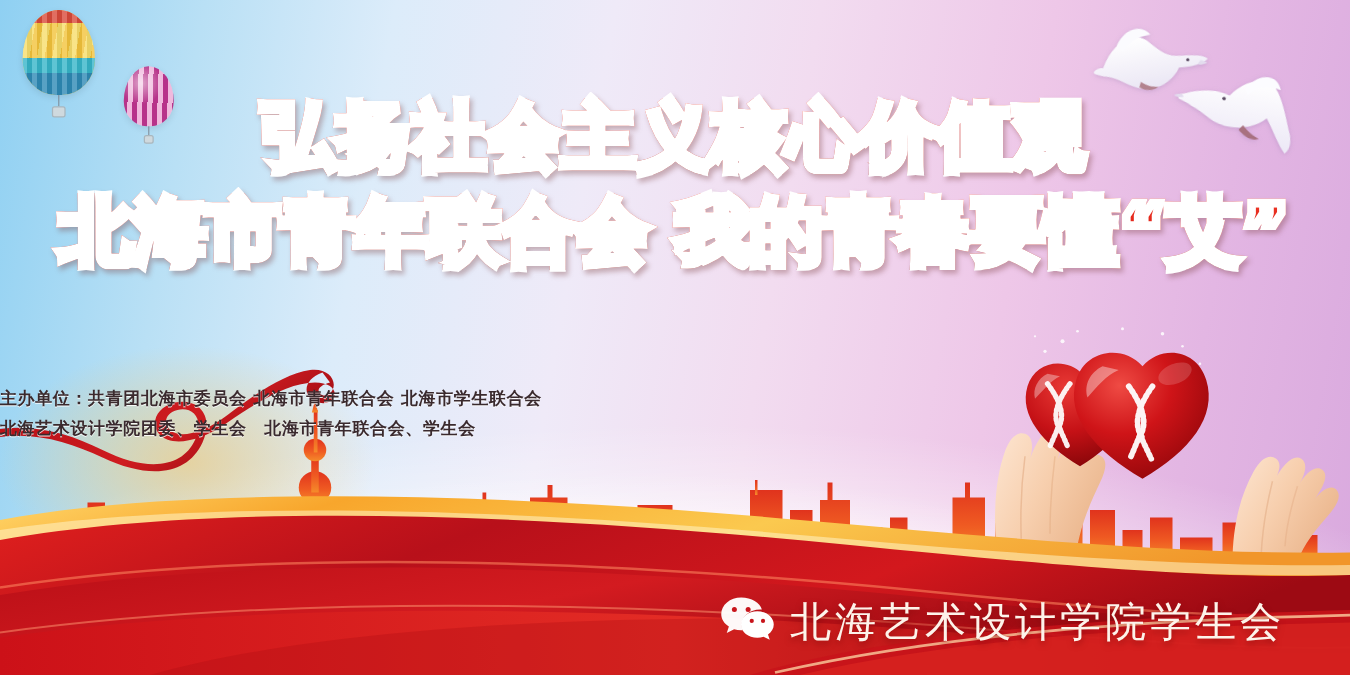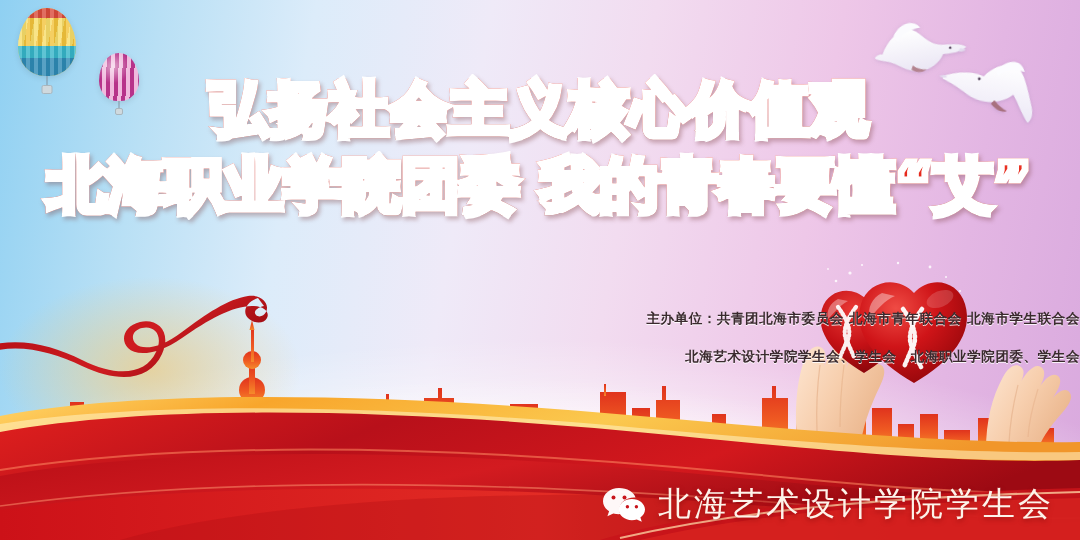--- a/index.html
+++ b/index.html
@@ -90,30 +90,30 @@
     position:absolute;top:256px;width:100%;text-align:center;white-space:nowrap;
     font-family:"DejaVu Sans","Liberation Sans",sans-serif;
     font-weight:bold;font-size:27px;letter-spacing:1px;
     background:linear-gradient(#e8532f 0%, #d9262b 45%, #a5173f 100%);
     -webkit-background-clip:text;background-clip:text;-webkit-text-fill-color:transparent;
     color:#cf2330;
     filter:drop-shadow(1px 1px 1px rgba(255,255,255,.9));
   }
 
   #credits{position:absolute;top:310px;left:0;width:100%;
-    display:flex;flex-direction:column;align-items:flex-end;gap:20px;}
+    display:flex;flex-direction:column;align-items:flex-start;gap:6px;}
   .credit-line{
     font-family:"DejaVu Sans","Liberation Sans",sans-serif;
     font-weight:bold;font-size:13.5px;color:#3a2a2e;letter-spacing:.6px;
     white-space:nowrap;text-shadow:0 1px 0 rgba(255,255,255,.85);
   }
 
   
   #wechat-bar{position:absolute;right:0;bottom:8px;height:56px;
-    display:flex;align-items:center;gap:12px;padding-right:26px;padding-left:26px;}
+    display:flex;align-items:flex-start;gap:12px;padding-right:52px;padding-left:26px;}
   #wechat-label{
     font-family:"DejaVu Sans","Liberation Sans",sans-serif;
     font-size:33px;color:#fdf3ea;letter-spacing:3px;white-space:nowrap;
     text-shadow:0 2px 5px rgba(120,10,10,.55);
   }
 </style>
 </head>
 <body>
 
 <div id="stage">
@@ -368,26 +368,26 @@
     <path d="M0 110 C210 78 480 88 730 112 C890 128 1000 136 1080 132" stroke="#ff8d62" stroke-width="2" fill="none" opacity=".55"></path>
     <path d="M0 146 C235 114 525 122 795 144 C925 154 1012 160 1080 158" stroke="#ff9c74" stroke-width="1.6" fill="none" opacity=".5"></path>
     <path d="M120 180 C260 140 520 126 790 140 C930 148 1020 152 1080 150 L1080 180 Z" fill="#b20d15" opacity=".35"></path>
 
     <path d="M600 180 C700 150 860 134 1080 128 L1080 180 Z" fill="#c8141b" opacity=".9"></path>
     <path d="M640 180 C760 152 900 142 1080 138 L1080 180 Z" fill="#e02a22" opacity=".55"></path>
     <path d="M620 178 C760 146 920 136 1080 132" stroke="#ffd9a8" stroke-width="2.2" fill="none" opacity=".75"></path>
   </svg>
 
   <div class="headline" id="headline-1">弘扬社会主义核心价值观</div>
-  <div class="headline" id="headline-2">北海职业学院团委 我的青春要懂“艾”</div>
+  <div class="headline" id="headline-2">北海市青年联合会 我的青春要懂“艾”</div>
 
 
   <div id="credits">
     <div class="credit-line">主办单位：共青团北海市委员会  北海市青年联合会  北海市学生联合会</div>
-    <div class="credit-line">北海艺术设计学院学生会、学生会　北海职业学院团委、学生会</div>
+    <div class="credit-line">北海艺术设计学院团委、学生会　北海市青年联合会、学生会</div>
   </div>
 
   <div id="wechat-bar">
     <svg width="44" height="36" viewBox="0 0 44 36">
       <path d="M17 2 C8 2 1 8 1 15.2 C1 19.3 3.4 22.9 7.1 25.2 L5.4 30.3 L11.3 27.4
                C13 27.9 15 28.2 17 28.2 C17.4 28.2 17.8 28.2 18.2 28.1
                C17.6 26.8 17.3 25.3 17.3 23.8 C17.3 16.9 23.9 11.5 32 11.5
                C32.5 11.5 33 11.5 33.5 11.6 C32 6.1 25.2 2 17 2 Z" fill="#ffffff" opacity=".97"></path>
       <circle cx="11.5" cy="11.5" r="2" fill="#c8141b"></circle>
       <circle cx="22.5" cy="11.5" r="2" fill="#c8141b"></circle>

